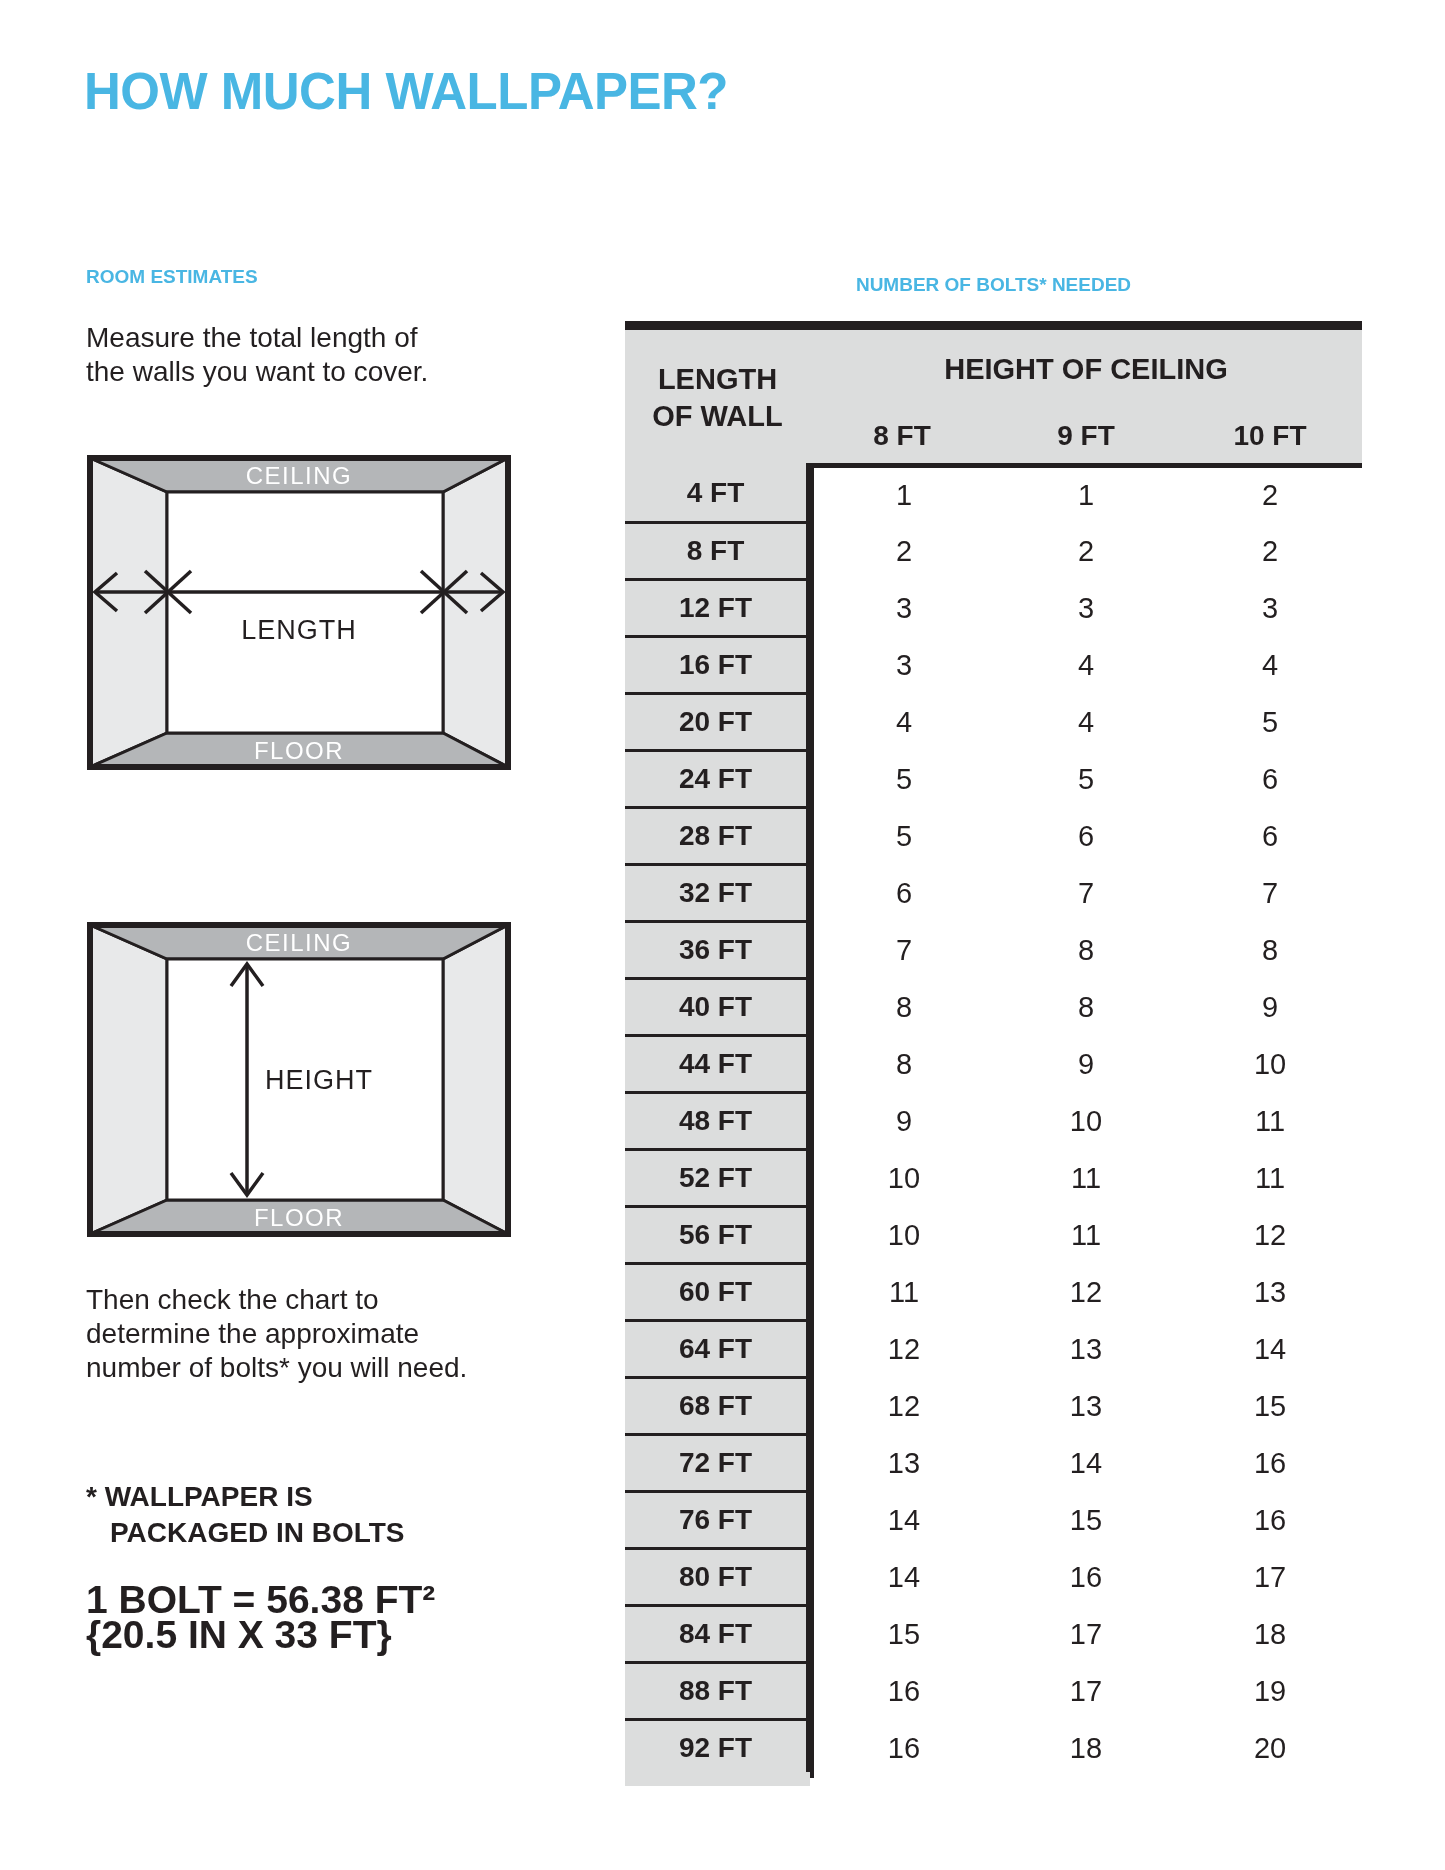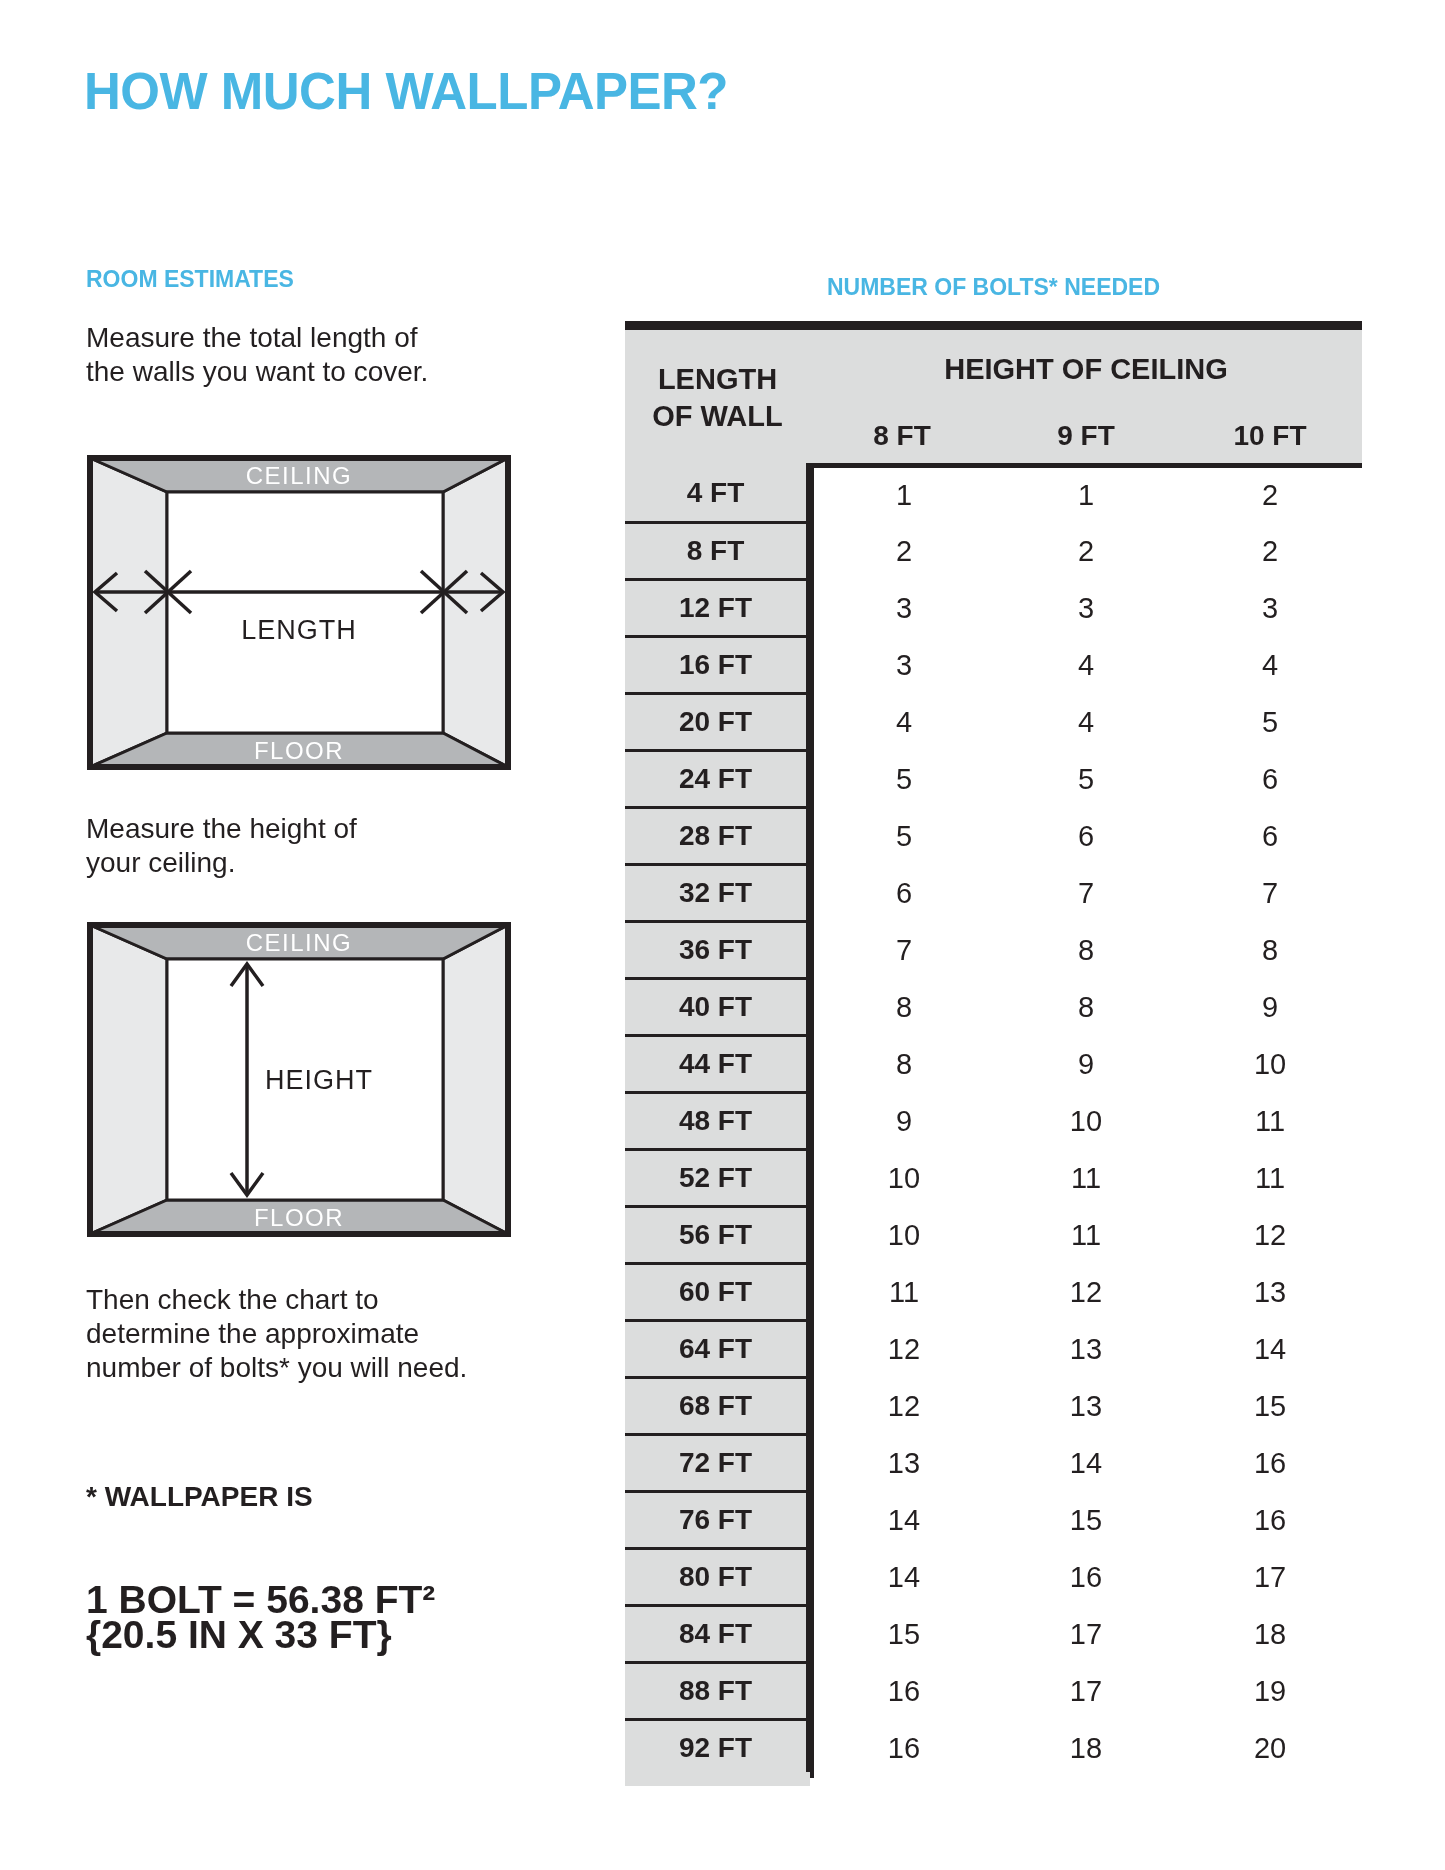--- a/index.html
+++ b/index.html
@@ -11,21 +11,21 @@
   }
   html,body{margin:0;padding:0;background:#ffffff;}
   body{width:1445px;height:1870px;font-family:"Liberation Sans", sans-serif;color:var(--ink);}
   .page{position:relative;width:1376px;height:1870px;background:#fff;overflow:hidden;}
 
   .title{
     position:absolute;left:84px;top:62px;margin:0;
     font-size:51px;font-weight:bold;letter-spacing:-0.5px;color:var(--blue);
   }
   .blue-h{
-    position:absolute;margin:0;font-size:23px;font-weight:bold;color:var(--blue);letter-spacing:0;
+    position:absolute;margin:0;font-size:19px;font-weight:bold;color:var(--blue);letter-spacing:0;
   }
   .h-left{left:86px;top:266px;}
   .h-table{left:625px;top:274px;width:737px;text-align:center;}
 
   .para{
     position:absolute;left:86px;margin:0;font-size:28px;line-height:34px;
     white-space:pre-line;color:var(--ink);
   }
   #step1{top:321px;}
   #step2{top:812px;}
@@ -116,22 +116,20 @@
       <polyline points="30,118 8,137 30,156"></polyline>
       <polyline points="394,118 416,137 394,156"></polyline>
       <line x1="58" y1="116" x2="104" y2="158"></line>
       <line x1="58" y1="158" x2="104" y2="116"></line>
       <line x1="334" y1="116" x2="380" y2="158"></line>
       <line x1="334" y1="158" x2="380" y2="116"></line>
     </g>
     <text class="diag-dim-label" x="212" y="184" text-anchor="middle">LENGTH</text>
   </svg>
 
-  <p class="para" id="step2">Measure the height of
-your ceiling.</p>
 
   <svg class="diagram" id="diagram-height" viewBox="0 0 424 315">
     <polygon points="3,3 80,37 80,278 3,312" fill="var(--wall-gray)" stroke="var(--ink)" stroke-width="3"></polygon>
     <polygon points="421,3 356,37 356,278 421,312" fill="var(--wall-gray)" stroke="var(--ink)" stroke-width="3"></polygon>
     <polygon points="3,3 421,3 356,37 80,37" fill="var(--ceiling-gray)" stroke="var(--ink)" stroke-width="3"></polygon>
     <polygon points="3,312 421,312 356,278 80,278" fill="var(--ceiling-gray)" stroke="var(--ink)" stroke-width="3"></polygon>
     <rect x="80" y="37" width="276" height="241" fill="#ffffff" stroke="var(--ink)" stroke-width="3"></rect>
     <rect x="3" y="3" width="418" height="309" fill="none" stroke="var(--ink)" stroke-width="6"></rect>
     <text class="diag-room-label" x="212" y="29" text-anchor="middle">CEILING</text>
     <text class="diag-room-label" x="212" y="304" text-anchor="middle">FLOOR</text>
@@ -142,20 +140,21 @@
     </g>
     <text class="diag-dim-label" x="178" y="167" text-anchor="start">HEIGHT</text>
   </svg>
 
   <p class="para" id="step3">Then check the chart to
 determine the approximate
 number of bolts* you will need.</p>
 
   <div class="footnote">
     <div>* WALLPAPER IS</div>
+    <div class="indent">PACKAGED IN BOLTS</div>
   </div>
 
   <div class="boltinfo">
     <div>1 BOLT = 56.38 FT²</div>
     <div>{20.5 IN X 33 FT}</div>
   </div>
 
   <h2 class="blue-h h-table">NUMBER OF BOLTS* NEEDED</h2>
 
   <div class="topbar"></div>

